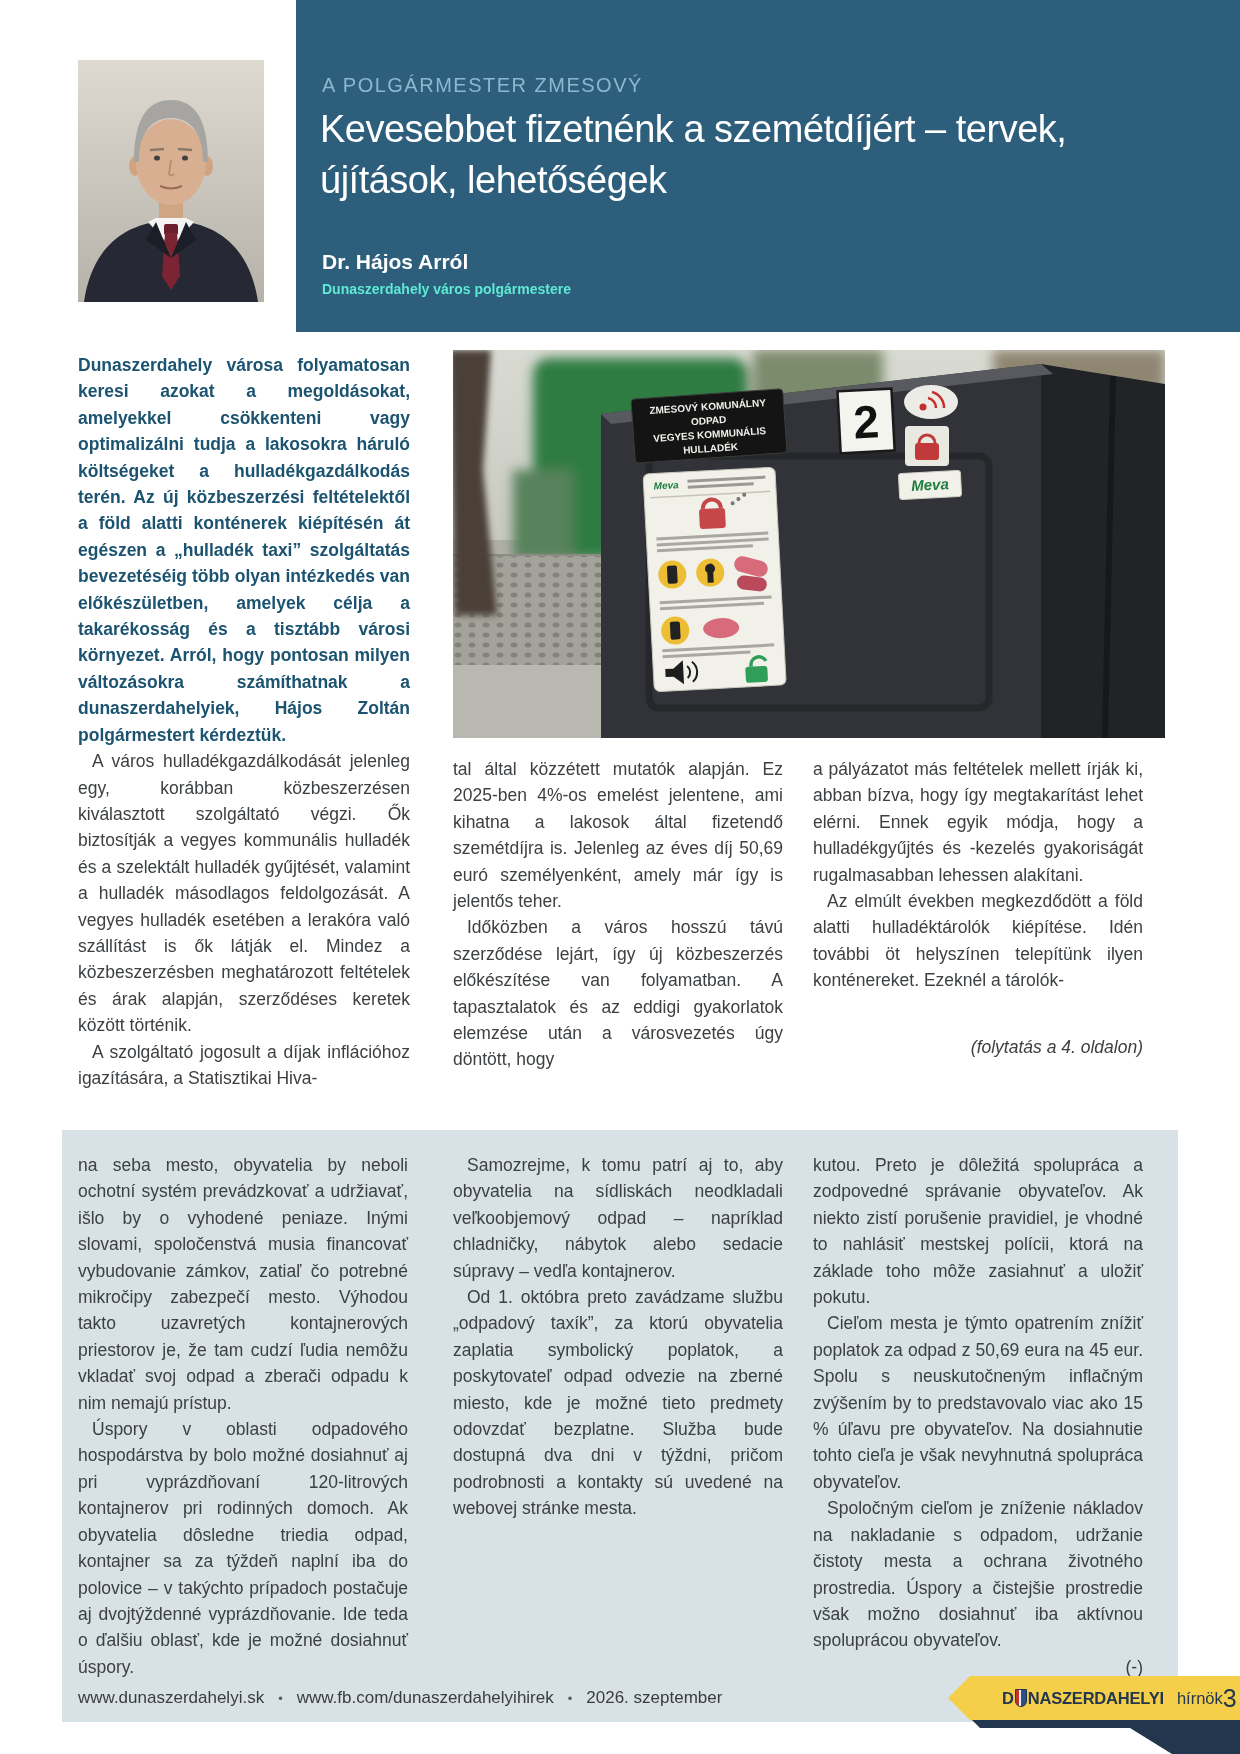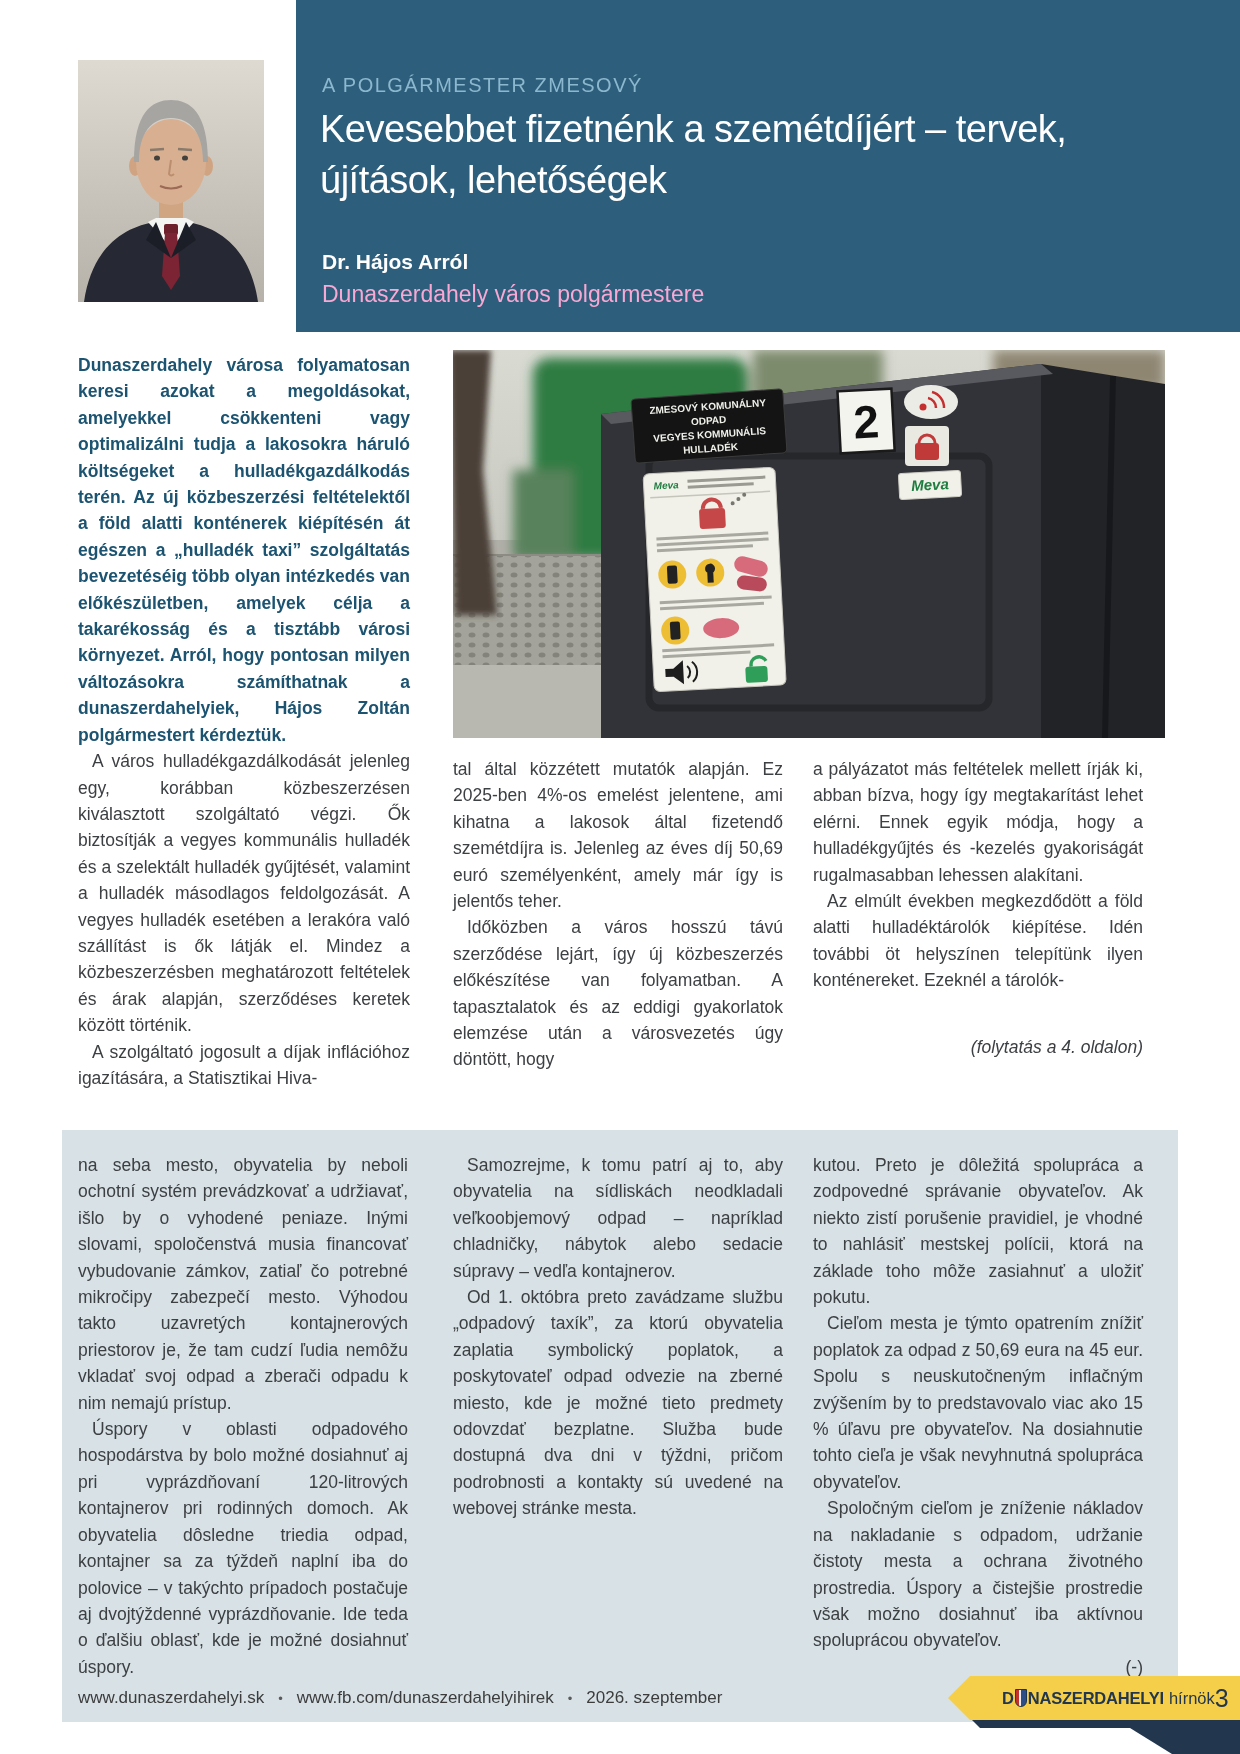--- a/index.html
+++ b/index.html
@@ -7,21 +7,21 @@
         font-family:"Liberation Sans",sans-serif;overflow:hidden;margin:0 auto;}
 
   
   .portrait{position:absolute;left:78px;top:60px;width:186px;height:242px;display:block;}
   .masthead{position:absolute;left:296px;top:0;width:944px;height:332px;background:#2d5e7c;}
   .kicker{position:absolute;left:26px;top:74px;font-size:20px;font-weight:500;
           letter-spacing:1.5px;color:#8cb8cf;}
   .title{position:absolute;left:24px;top:104px;width:800px;margin:0;
          font-size:38px;line-height:1.34;font-weight:400;color:#ffffff;letter-spacing:-0.5px;}
   .author{position:absolute;left:26px;top:250px;font-size:21px;font-weight:700;color:#ffffff;}
-  .role{position:absolute;left:26px;top:281px;font-size:23px;color:#f9a8d4;}
+  .role{position:absolute;left:26px;top:281px;font-size:14px;color:#5eead4;font-weight:bold;}
 
   
   .col{position:absolute;font-size:17.5px;line-height:26.4px;color:#3d4043;
        text-align:justify;}
   .col p{margin:0;}
   .col p.indent{text-indent:14px;}
   .lead{font-weight:700;color:#1b5370;}
   .col1{left:78px;top:352px;width:332px;}
   .photo{position:absolute;left:453px;top:350px;width:712px;height:388px;display:block;}
   .col2top{left:453px;top:756px;width:330px;}
@@ -40,21 +40,21 @@
                 display:flex;align-items:center;gap:14px;}
   .footer-links .dot{color:#5a5a5a;font-size:13px;}
   .footer-links a{color:#3c3c3c;text-decoration:none;}
   .banner-svg{position:absolute;left:940px;top:1662px;width:300px;height:92px;display:block;}
   .banner-content{position:absolute;left:1002px;top:1676px;width:238px;height:44px;
                   display:flex;align-items:center;color:#22374d;}
   .brand{font-size:16.5px;font-weight:700;letter-spacing:-0.2px;display:flex;align-items:center;}
   .shield{display:inline-block;width:12px;height:18px;margin:0 1px;
           background:linear-gradient(90deg,#c2332f 0 34%,#f2f2f2 34% 48%,#2d4e86 48% 100%);
           border:1.5px solid #22374d;border-radius:0 0 7px 7px;box-sizing:border-box;}
-  .brand-suffix{font-size:16.5px;font-weight:400;margin-left:5px;text-align:center;}
+  .brand-suffix{font-size:16.5px;font-weight:400;margin-left:13px;text-align:center;}
   .page-number{margin-left:auto;padding-right:14px;font-size:25px;color:#22374d;}
 </style>
 </head>
 <body>
 
 <div class="page">
 
   <svg class="portrait" viewBox="0 0 186 242">
     <defs>
       <linearGradient id="pg" x1="0" y1="0" x2="0" y2="1">

